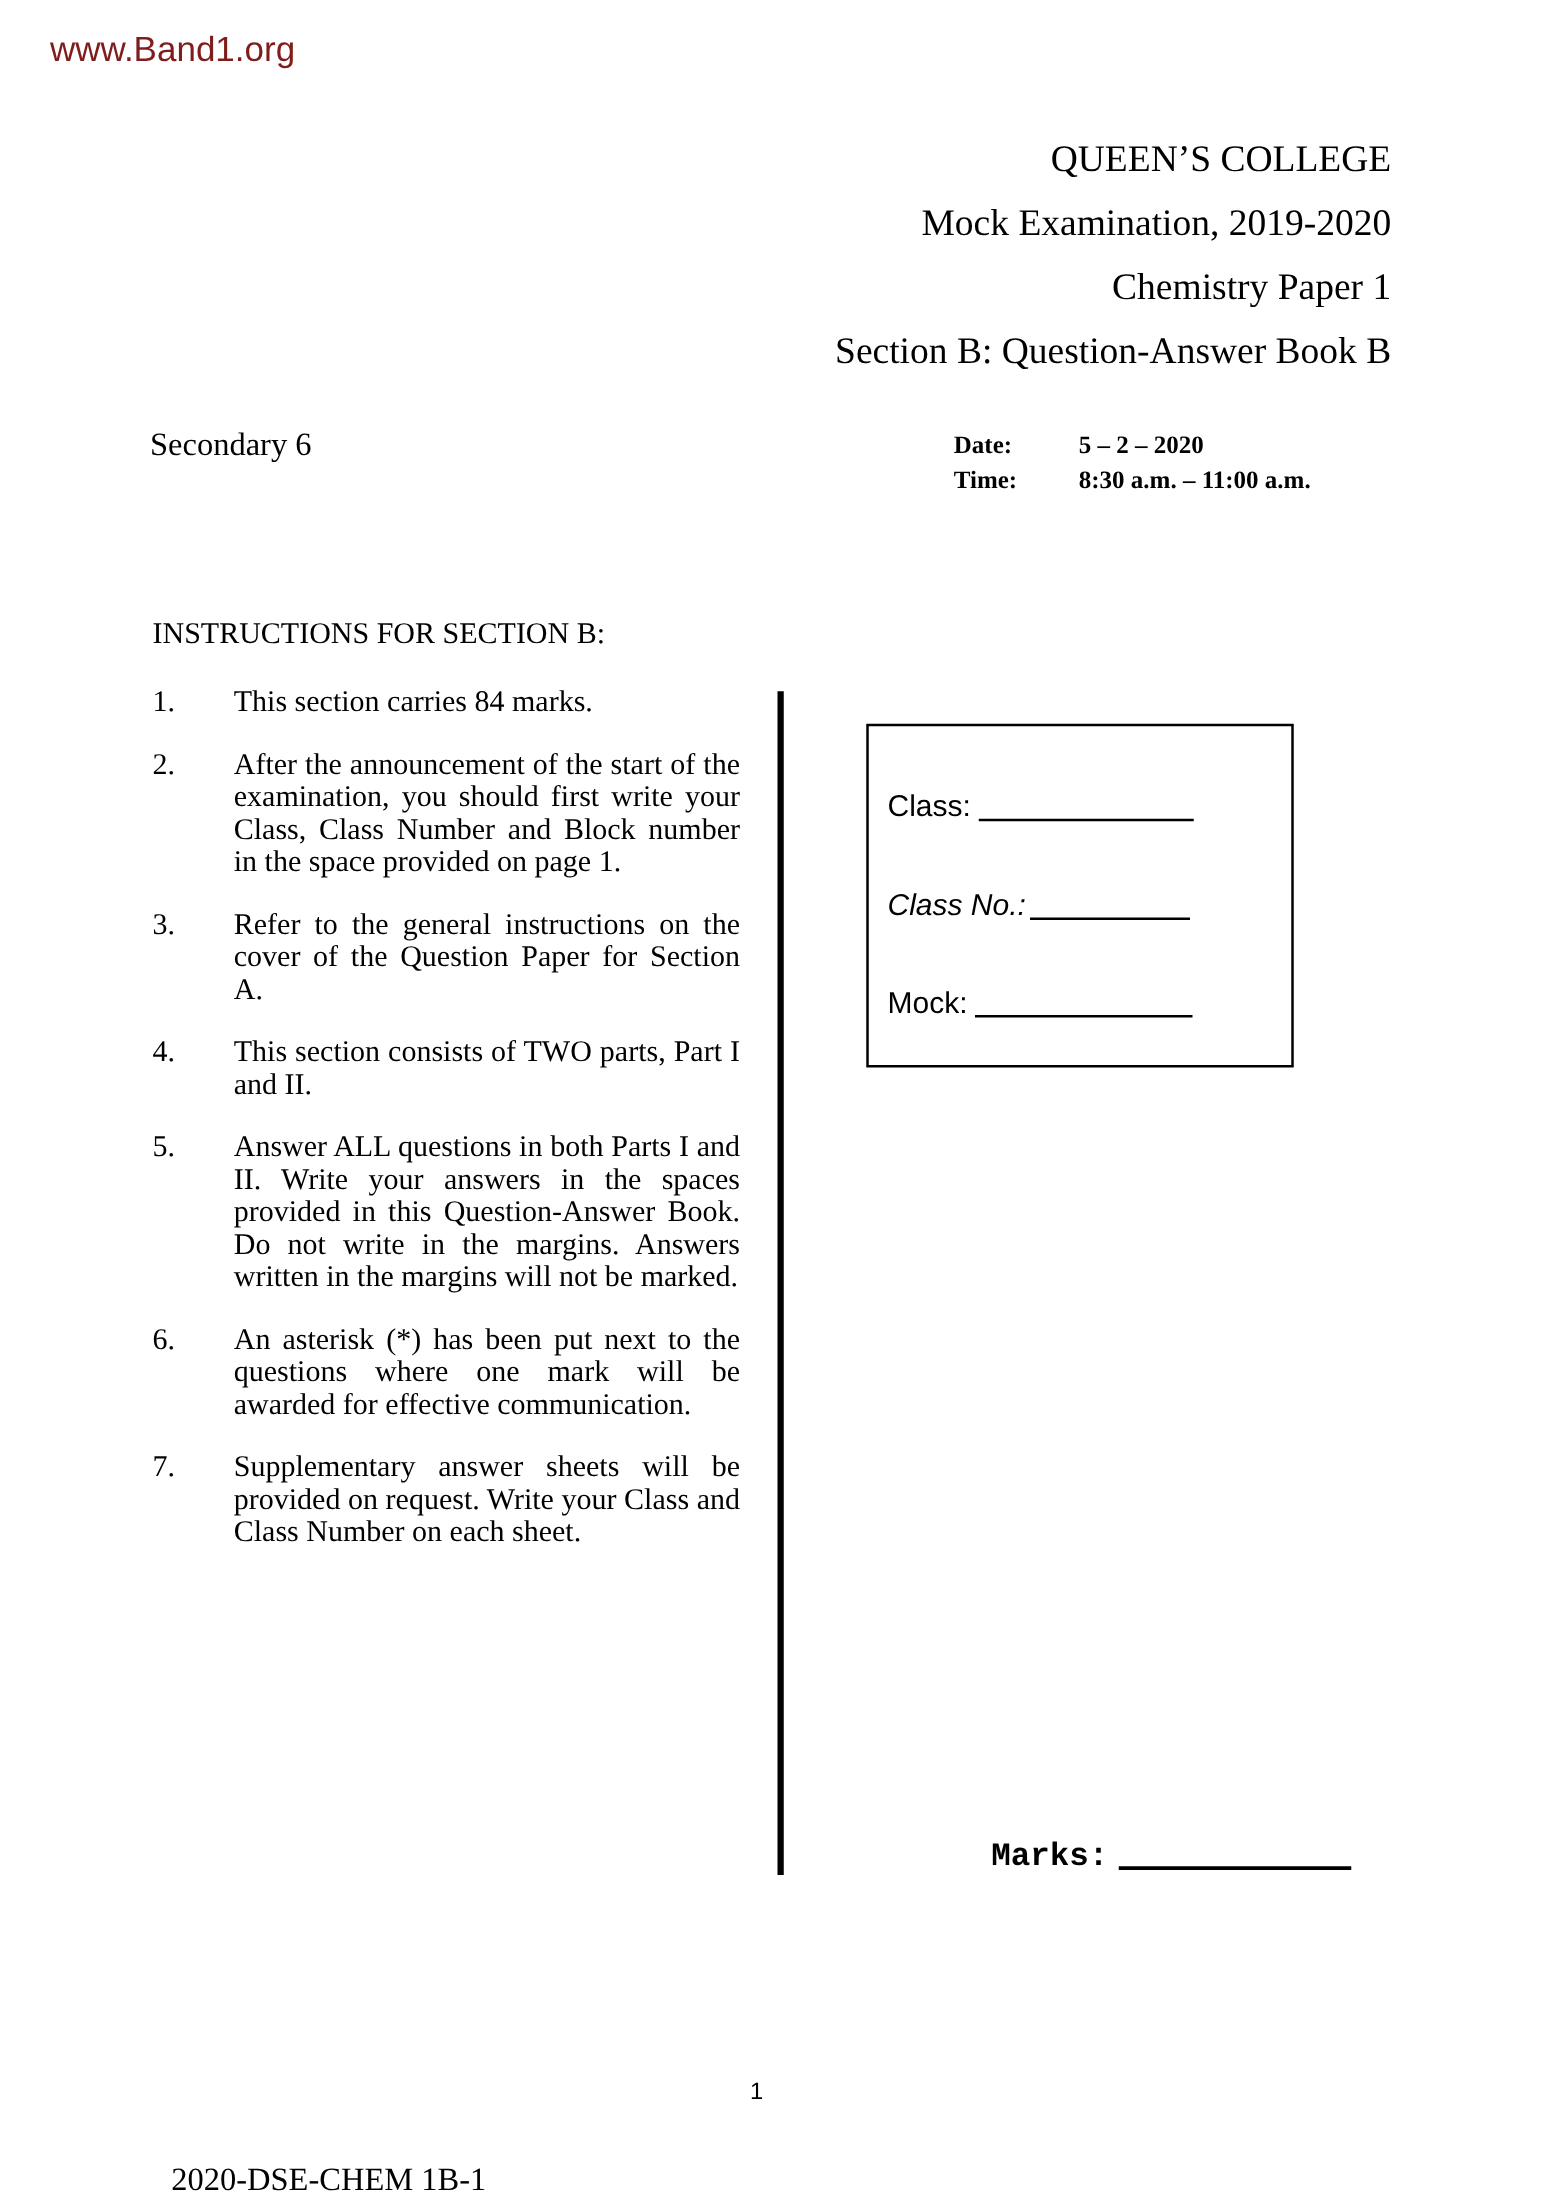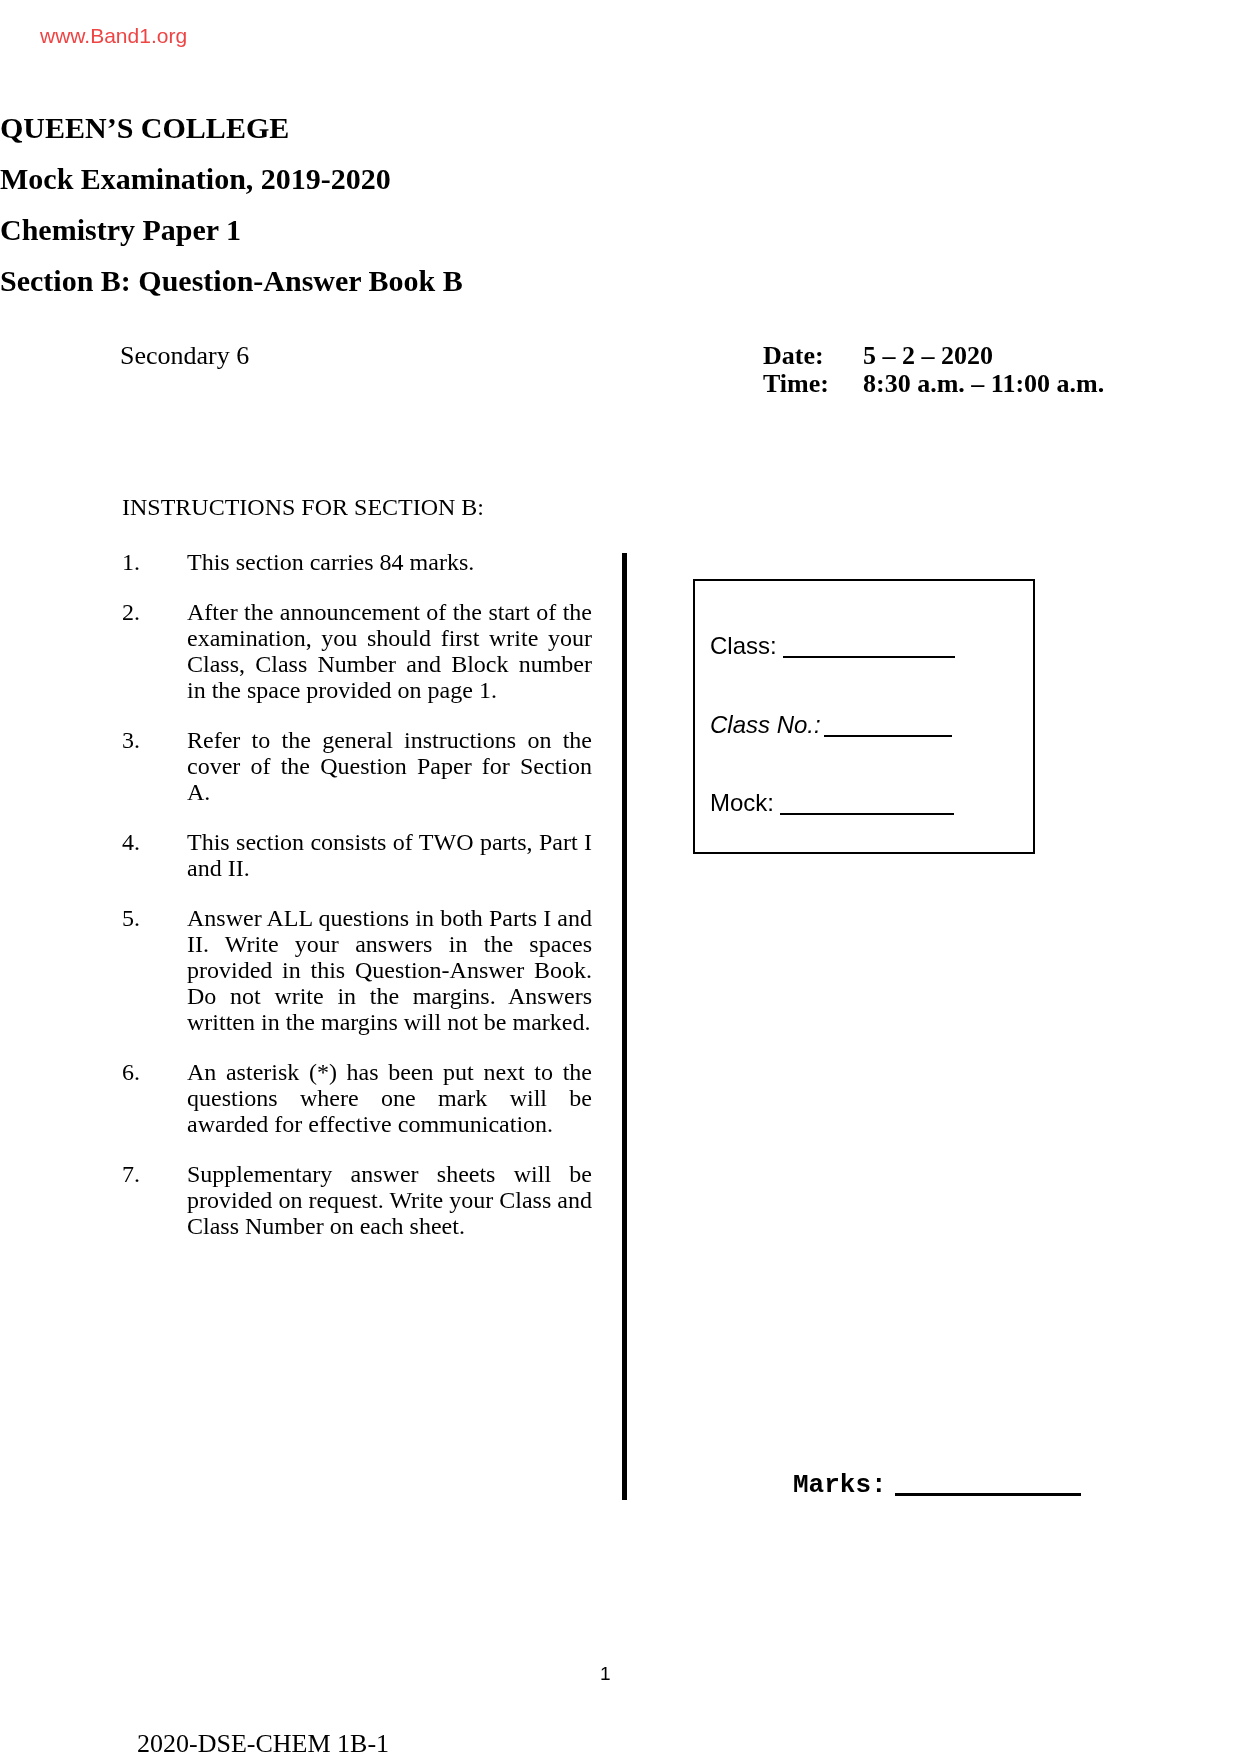--- a/index.html
+++ b/index.html
@@ -14,32 +14,32 @@
     background: #ffffff;
     color: #000000;
     overflow: hidden;
   }
   
   .watermark {
     position: absolute;
     left: 40px;
     top: 24px;
     font-family: "Liberation Sans", "DejaVu Sans", sans-serif;
-    font-size: 21px;
-    color: #ef4444;
+    font-size: 28px;
+    color: #7f1d1d;
   }
   
   .titles {
     position: absolute;
     left: 0;
     top: 102px;
     width: 1113px;
-    text-align: left;
-    font-family: "Liberation Serif", "DejaVu Serif", serif;
-    font-weight: bold;
+    text-align: right;
+    font-family: "Liberation Serif", "DejaVu Serif", serif;
+    font-weight: normal;
     font-size: 30px;
     line-height: 51px;
   }
   
   .secondary {
     position: absolute;
     left: 120px;
     top: 342px;
     font-family: "Liberation Serif", "DejaVu Serif", serif;
     font-weight: normal;
@@ -47,21 +47,21 @@
     line-height: 28px;
   }
   .datetime {
     position: absolute;
     left: 763px;
     top: 342px;
     display: grid;
     grid-template-columns: 100px auto;
     font-family: "Liberation Serif", "DejaVu Serif", serif;
     font-weight: bold;
-    font-size: 26px;
+    font-size: 20px;
     line-height: 28px;
   }
   
   .instr-heading {
     position: absolute;
     left: 122px;
     top: 494px;
     font-family: "Liberation Serif", "DejaVu Serif", serif;
     font-weight: normal;
     font-size: 24px;

